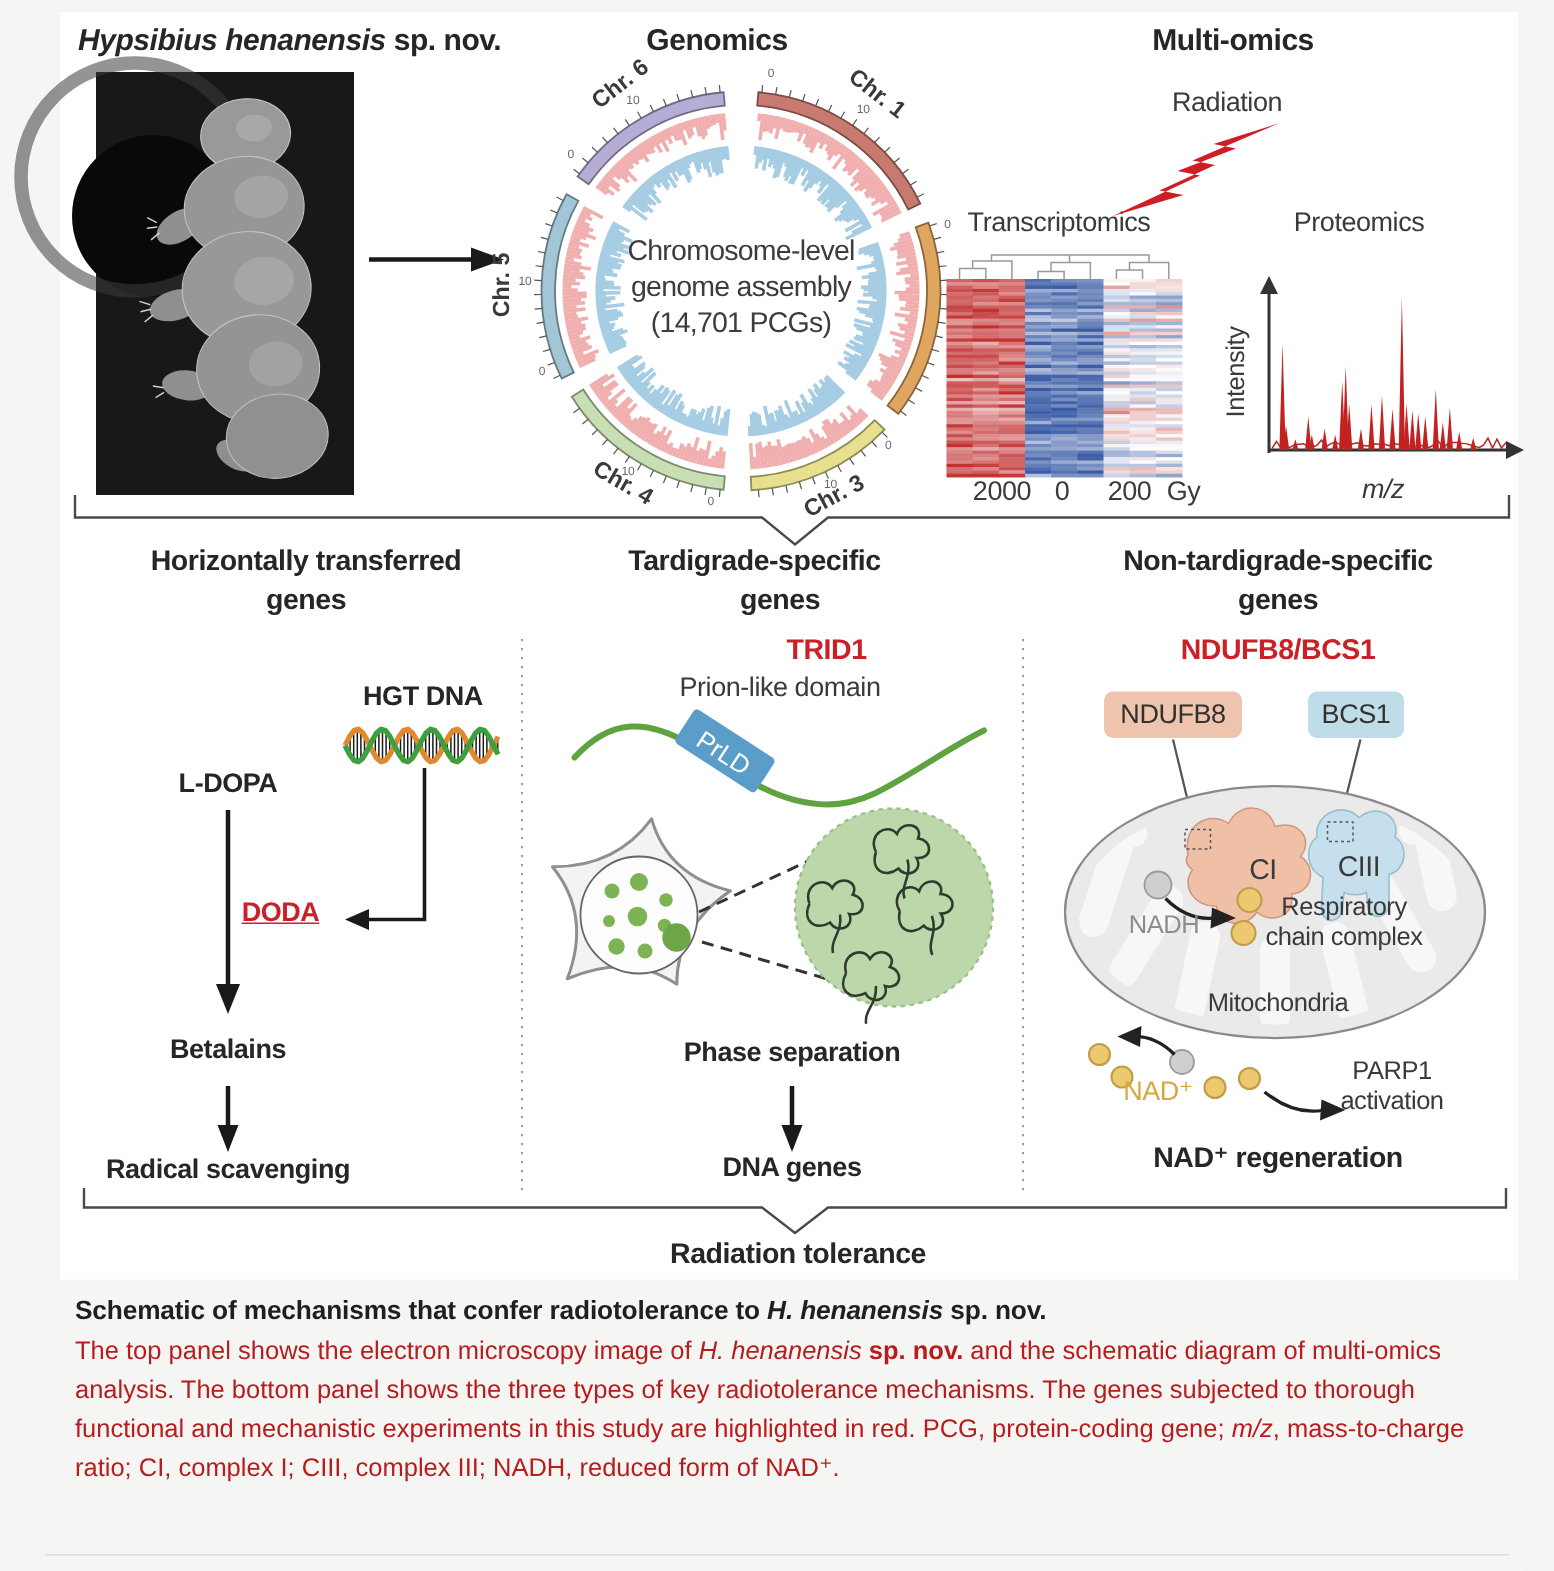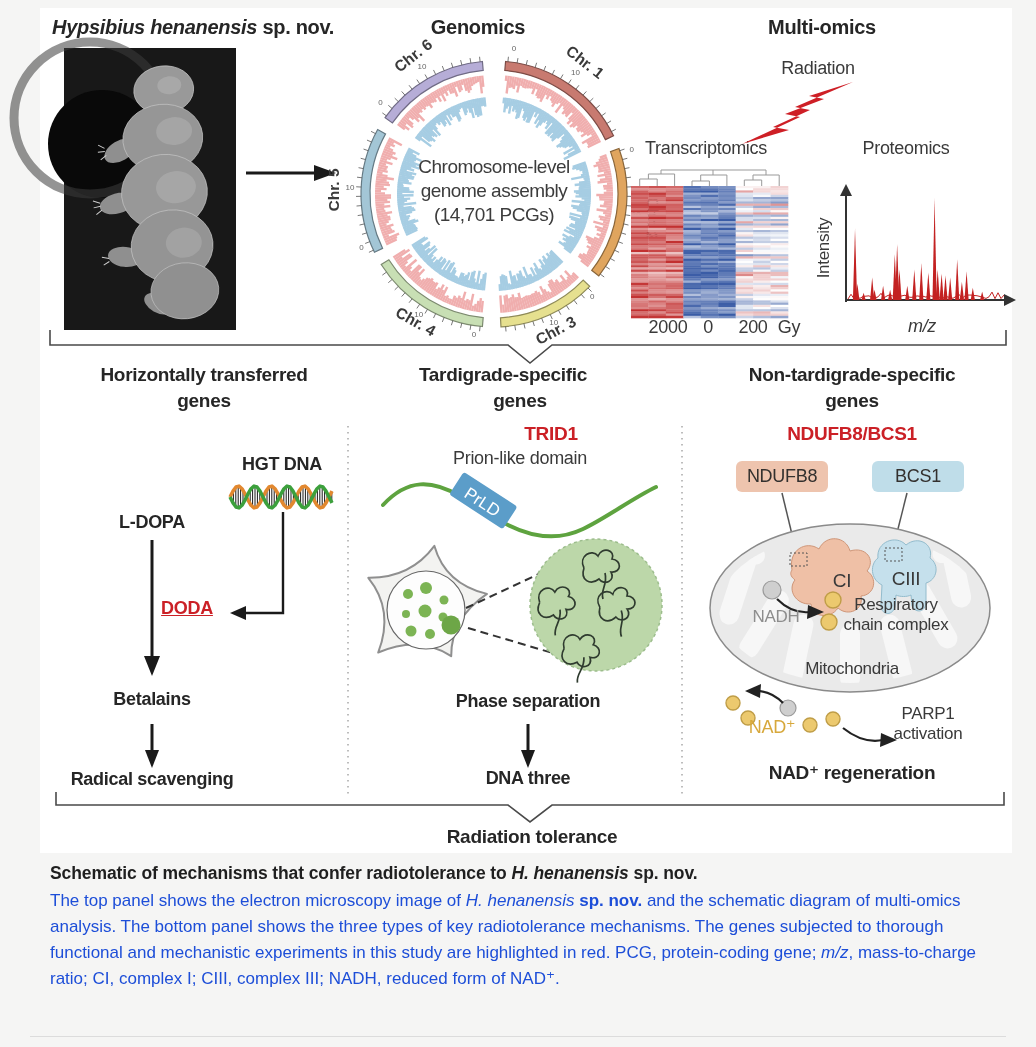--- a/index.html
+++ b/index.html
@@ -14,21 +14,21 @@
   .gray{color:#8d8d8d;}
   .gold{color:#d7a83b;}
   .dk{color:#3a3a3a;}
   .i{font-style:italic;}
   .s20{font-size:20px;}.s19{font-size:19px;}.s18{font-size:18px;}.s17{font-size:17px;}
   .gbox{position:absolute;font-size:18px;color:#33302e;text-align:center;border-radius:6px;
         font-weight:400;letter-spacing:-0.3px;}
   svg{position:absolute;overflow:visible;}
   #caption-title{position:absolute;left:50px;top:861px;width:950px;font-size:17.5px;color:#1f1f1f;
         letter-spacing:-0.1px;line-height:1.4;}
-  #caption-body{position:absolute;left:50px;top:888px;width:948px;font-size:17px;color:#1d4ed8;
+  #caption-body{position:absolute;left:50px;top:888px;width:948px;font-size:17px;color:#b91c1c;
         line-height:1.53;letter-spacing:0;}
   #bottom-rule{position:absolute;left:30px;top:1036px;width:976px;height:1px;background:#dcdcdc;}
 </style>
 </head>
 <body>
 
 <div id="page">
   <div id="white-panel"></div>
 
   <div class="lbl la s20" style="left:52px;top:16px;"><span style="font-weight: 700; font-style: italic;">Hypsibius henanensis</span><span style="font-weight: 700;"> sp. nov.</span></div>
@@ -1456,25 +1456,25 @@
 
   <div class="lbl s18 b" style="left:282px;top:454px;">HGT DNA</div>
   <div class="lbl s18 b" style="left:152px;top:512px;">L-DOPA</div>
   <div class="lbl s18 b red" style="left:187px;top:598px;text-decoration:underline;">DODA</div>
   <div class="lbl s18 b" style="left:152px;top:689px;">Betalains</div>
   <div class="lbl s18 b" style="left:152px;top:769px;">Radical scavenging</div>
 
   <div class="lbl s19 b red" style="left:520px;top:423px;margin-left:31px;">TRID1</div>
   <div class="lbl s18 dk" style="left:520px;top:448px;">Prion-like domain</div>
   <div class="lbl s18 b" style="left:528px;top:691px;">Phase separation</div>
-  <div class="lbl s18 b" style="left:528px;top:768px;">DNA three</div>
+  <div class="lbl s18 b" style="left:528px;top:768px;">DNA genes</div>
 
   <div class="lbl s19 b red" style="left:852px;top:423px;">NDUFB8/BCS1</div>
   <div class="gbox" style="left:736px;top:461px;width:92px;height:31px;line-height:31px;background:#eec4ae;">NDUFB8</div>
-  <div class="gbox" style="left:872px;top:461px;width:92px;height:31px;line-height:31px;background:#bfdde9;">BCS1</div>
+  <div class="gbox" style="left:872px;top:461px;width:64px;height:31px;line-height:31px;background:#bfdde9;">BCS1</div>
   <div class="lbl s19 dk" style="left:842px;top:570px;">CI</div>
   <div class="lbl s19 dk" style="left:906px;top:568px;">CIII</div>
   <div class="lbl s17 gray" style="left:776px;top:607px;">NADH</div>
   <div class="lbl s17 dk" style="left:896px;top:595px;">Respiratory</div>
   <div class="lbl s17 dk" style="left:896px;top:615px;">chain complex</div>
   <div class="lbl s17 dk" style="left:852px;top:659px;">Mitochondria</div>
   <div class="lbl s18 gold" style="left:772px;top:717px;">NAD⁺</div>
   <div class="lbl s17 dk" style="left:928px;top:704px;">PARP1</div>
   <div class="lbl s17 dk" style="left:928px;top:724px;">activation</div>
   <div class="lbl s19 b" style="left:852px;top:762px;">NAD⁺ regeneration</div>

